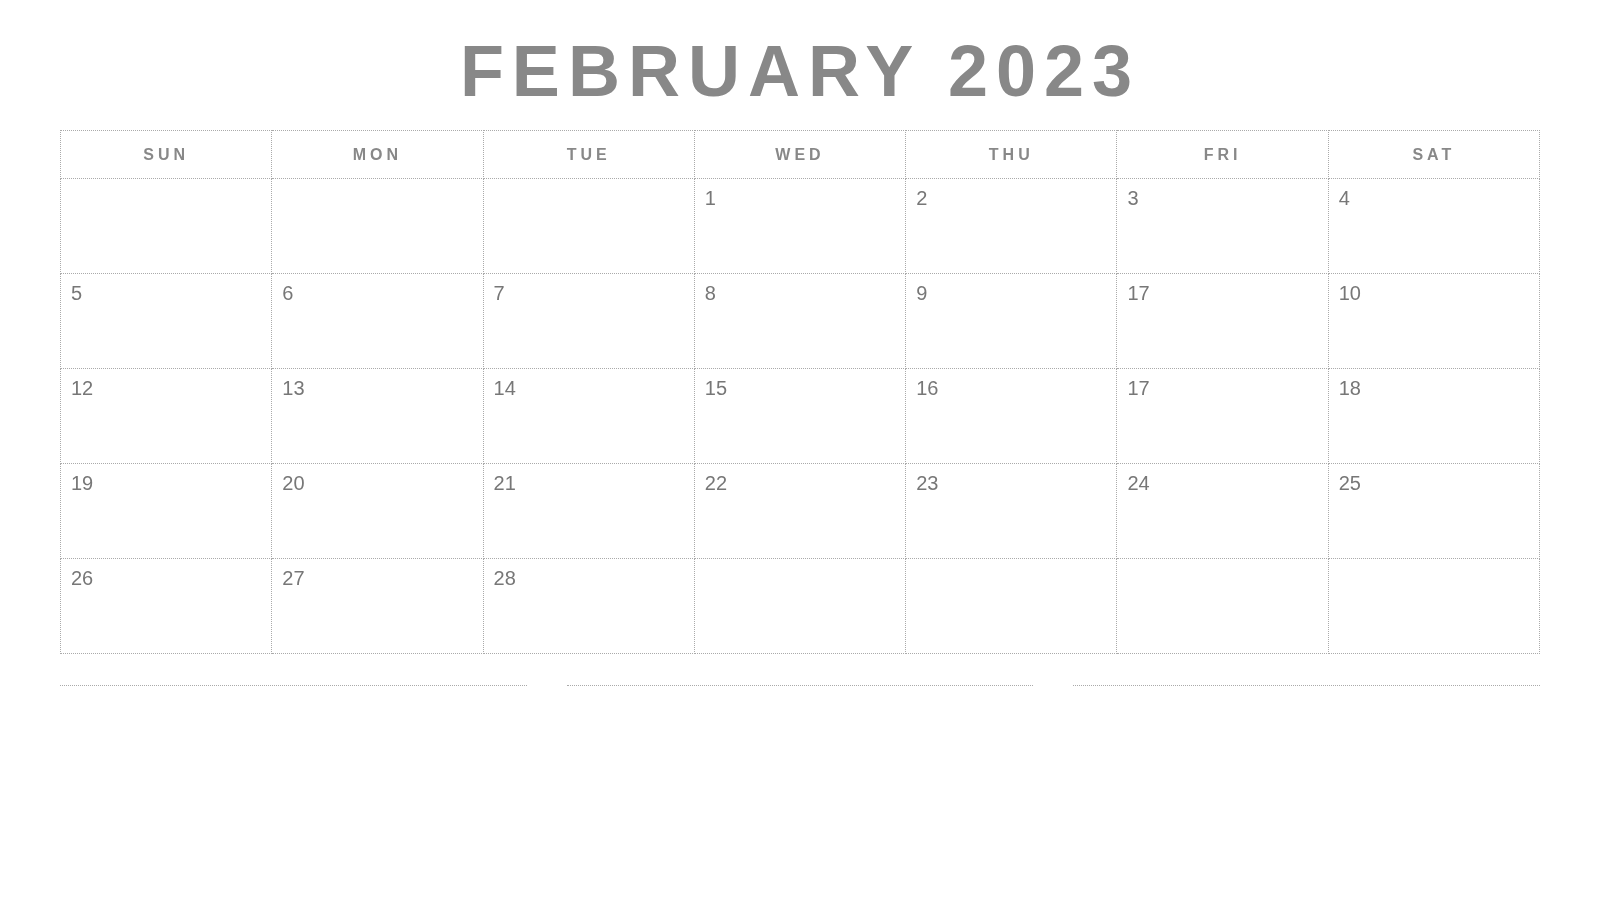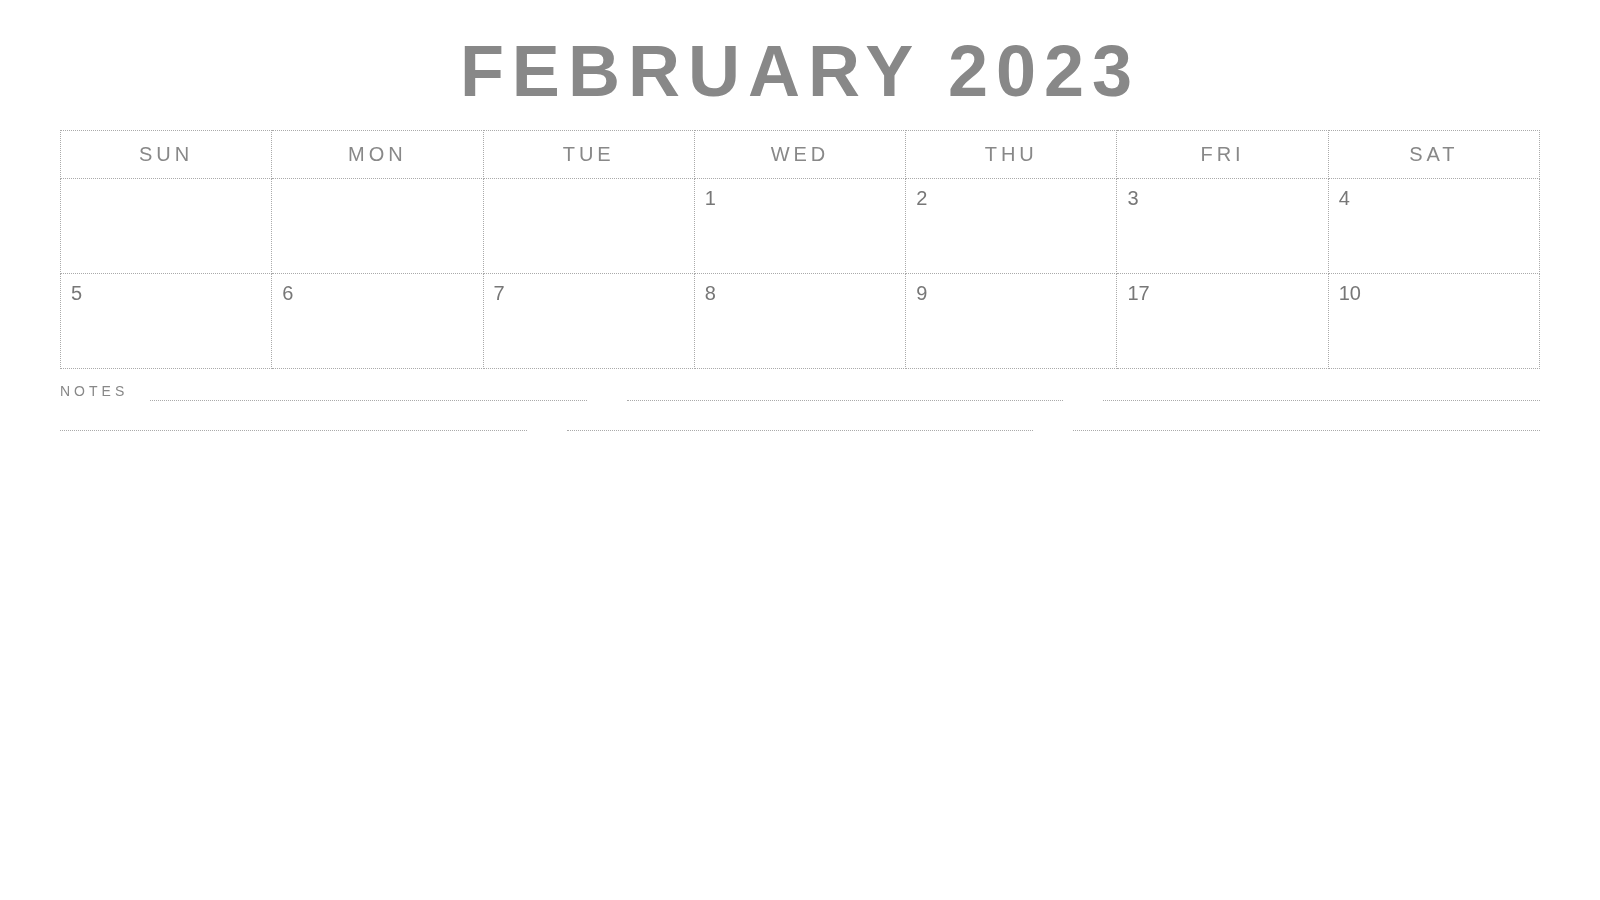--- a/index.html
+++ b/index.html
@@ -33,22 +33,22 @@
     .calendar-grid {
       width: 100%;
       border: 1.5px dotted #aaaaaa;
       border-collapse: collapse;
     }
 
     .calendar-grid th {
       border: 1px dotted #aaaaaa;
       text-align: center;
       padding: 10px 0;
-      font-size: 20px;
-      font-weight: 400;
+      font-size: 16px;
+      font-weight: 700;
       letter-spacing: 4px;
       color: #888888;
       height: 48px;
     }
 
     .calendar-grid td {
       border: 1px dotted #aaaaaa;
       vertical-align: top;
       padding: 8px 10px;
       width: calc(100% / 7);
@@ -159,32 +159,85 @@
         <td>
           <span class="day-number">9</span>
         </td>
         <td>
           <span class="day-number">17</span>
         </td>
         <td>
           <span class="day-number">10</span>
         </td>
       </tr>
+      <tr>
+        <td>
+          <span class="day-number">12</span>
+        </td>
+        <td>
+          <span class="day-number">13</span>
+        </td>
+        <td>
+          <span class="day-number">14</span>
+        </td>
+        <td>
+          <span class="day-number">15</span>
+        </td>
+        <td>
+          <span class="day-number">16</span>
+        </td>
+        <td>
+          <span class="day-number">17</span>
+        </td>
+        <td>
+          <span class="day-number">18</span>
+        </td>
+      </tr>
+      <tr>
+        <td>
+          <span class="day-number">19</span>
+        </td>
+        <td>
+          <span class="day-number">20</span>
+        </td>
+        <td>
+          <span class="day-number">21</span>
+        </td>
+        <td>
+          <span class="day-number">22</span>
+        </td>
+        <td>
+          <span class="day-number">23</span>
+        </td>
+        <td>
+          <span class="day-number">24</span>
+        </td>
+        <td>
+          <span class="day-number">25</span>
+        </td>
+      </tr>
+      <tr>
+        <td>
+          <span class="day-number">26</span>
+        </td>
+        <td>
+          <span class="day-number">27</span>
+        </td>
+        <td>
+          <span class="day-number">28</span>
+        </td>
+        <td></td>
+        <td></td>
+        <td></td>
+        <td></td>
+      </tr>
     </tbody>
 </table>
 
 <div class="notes-section">
-  <div class="notes-row">
-    <span class="notes-label">NOTES</span>
-    <div class="notes-line-group">
-      <div class="notes-line"></div>
-      <div class="notes-line"></div>
-      <div class="notes-line"></div>
-    </div>
-  </div>
   <div class="notes-row">
     <div class="notes-lines-row">
       <div class="notes-line"></div>
       <div class="notes-line"></div>
       <div class="notes-line"></div>
     </div>
   </div>
 </div>
 
 </body></html>

